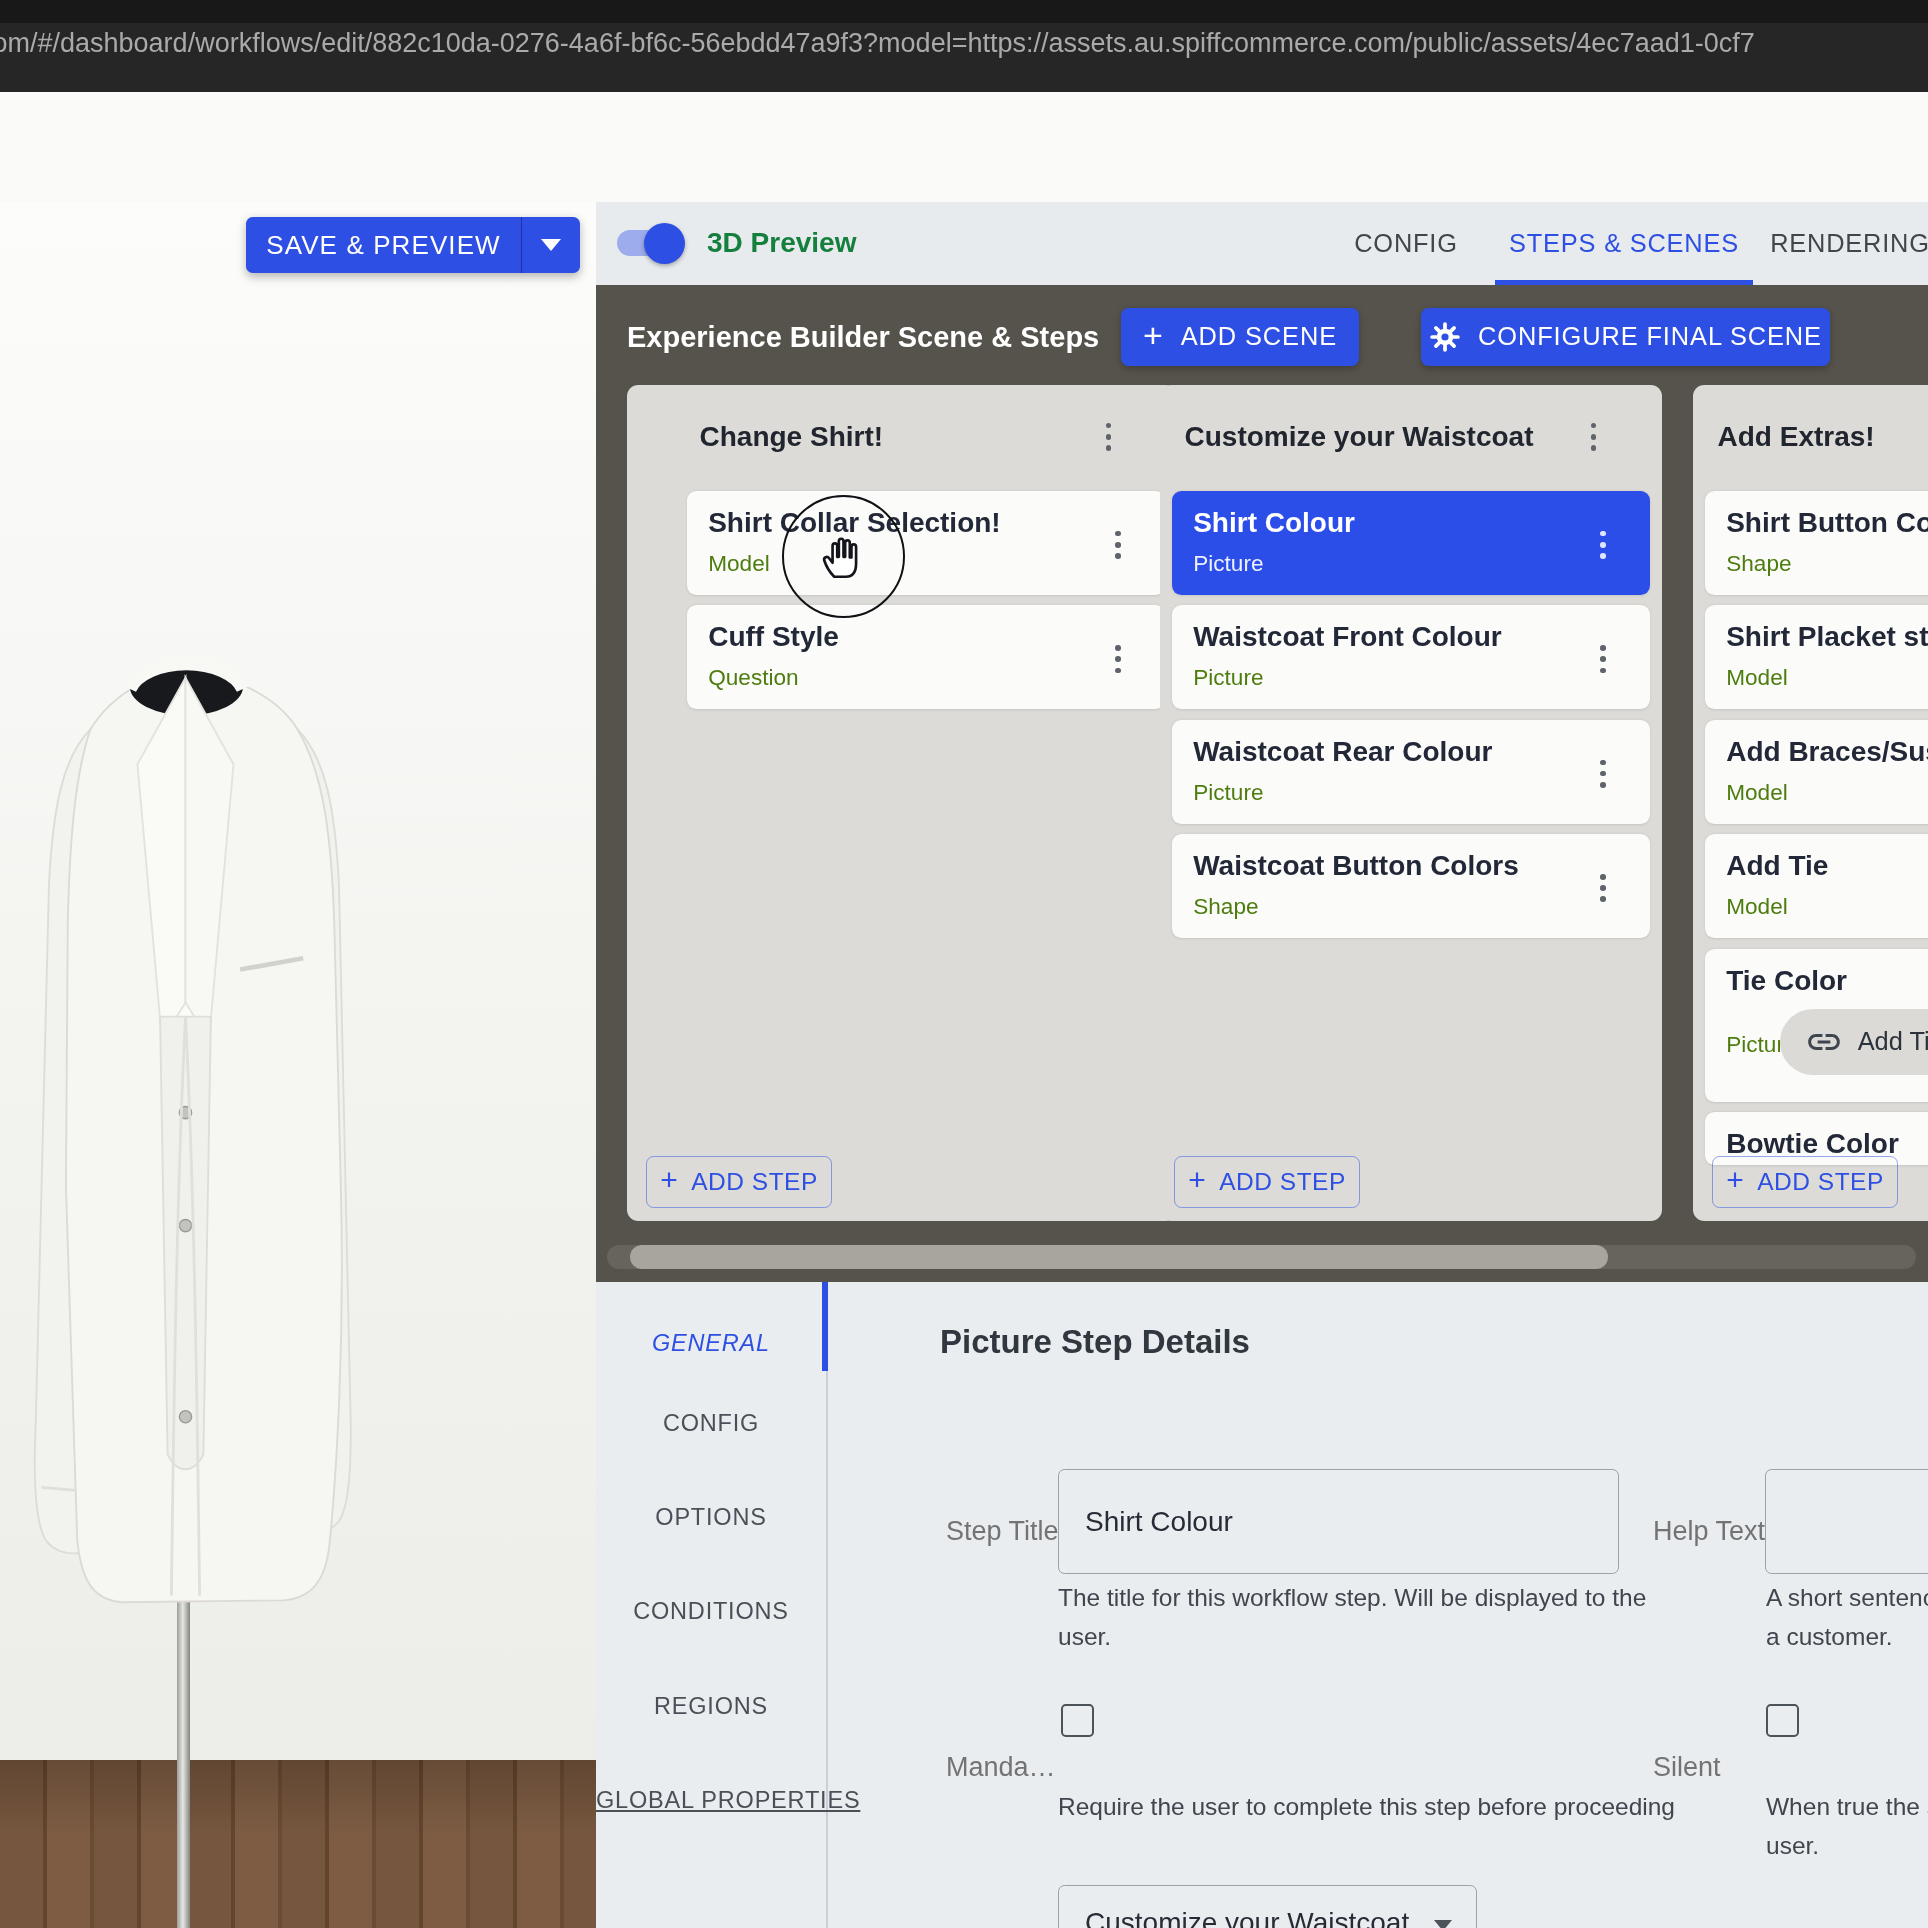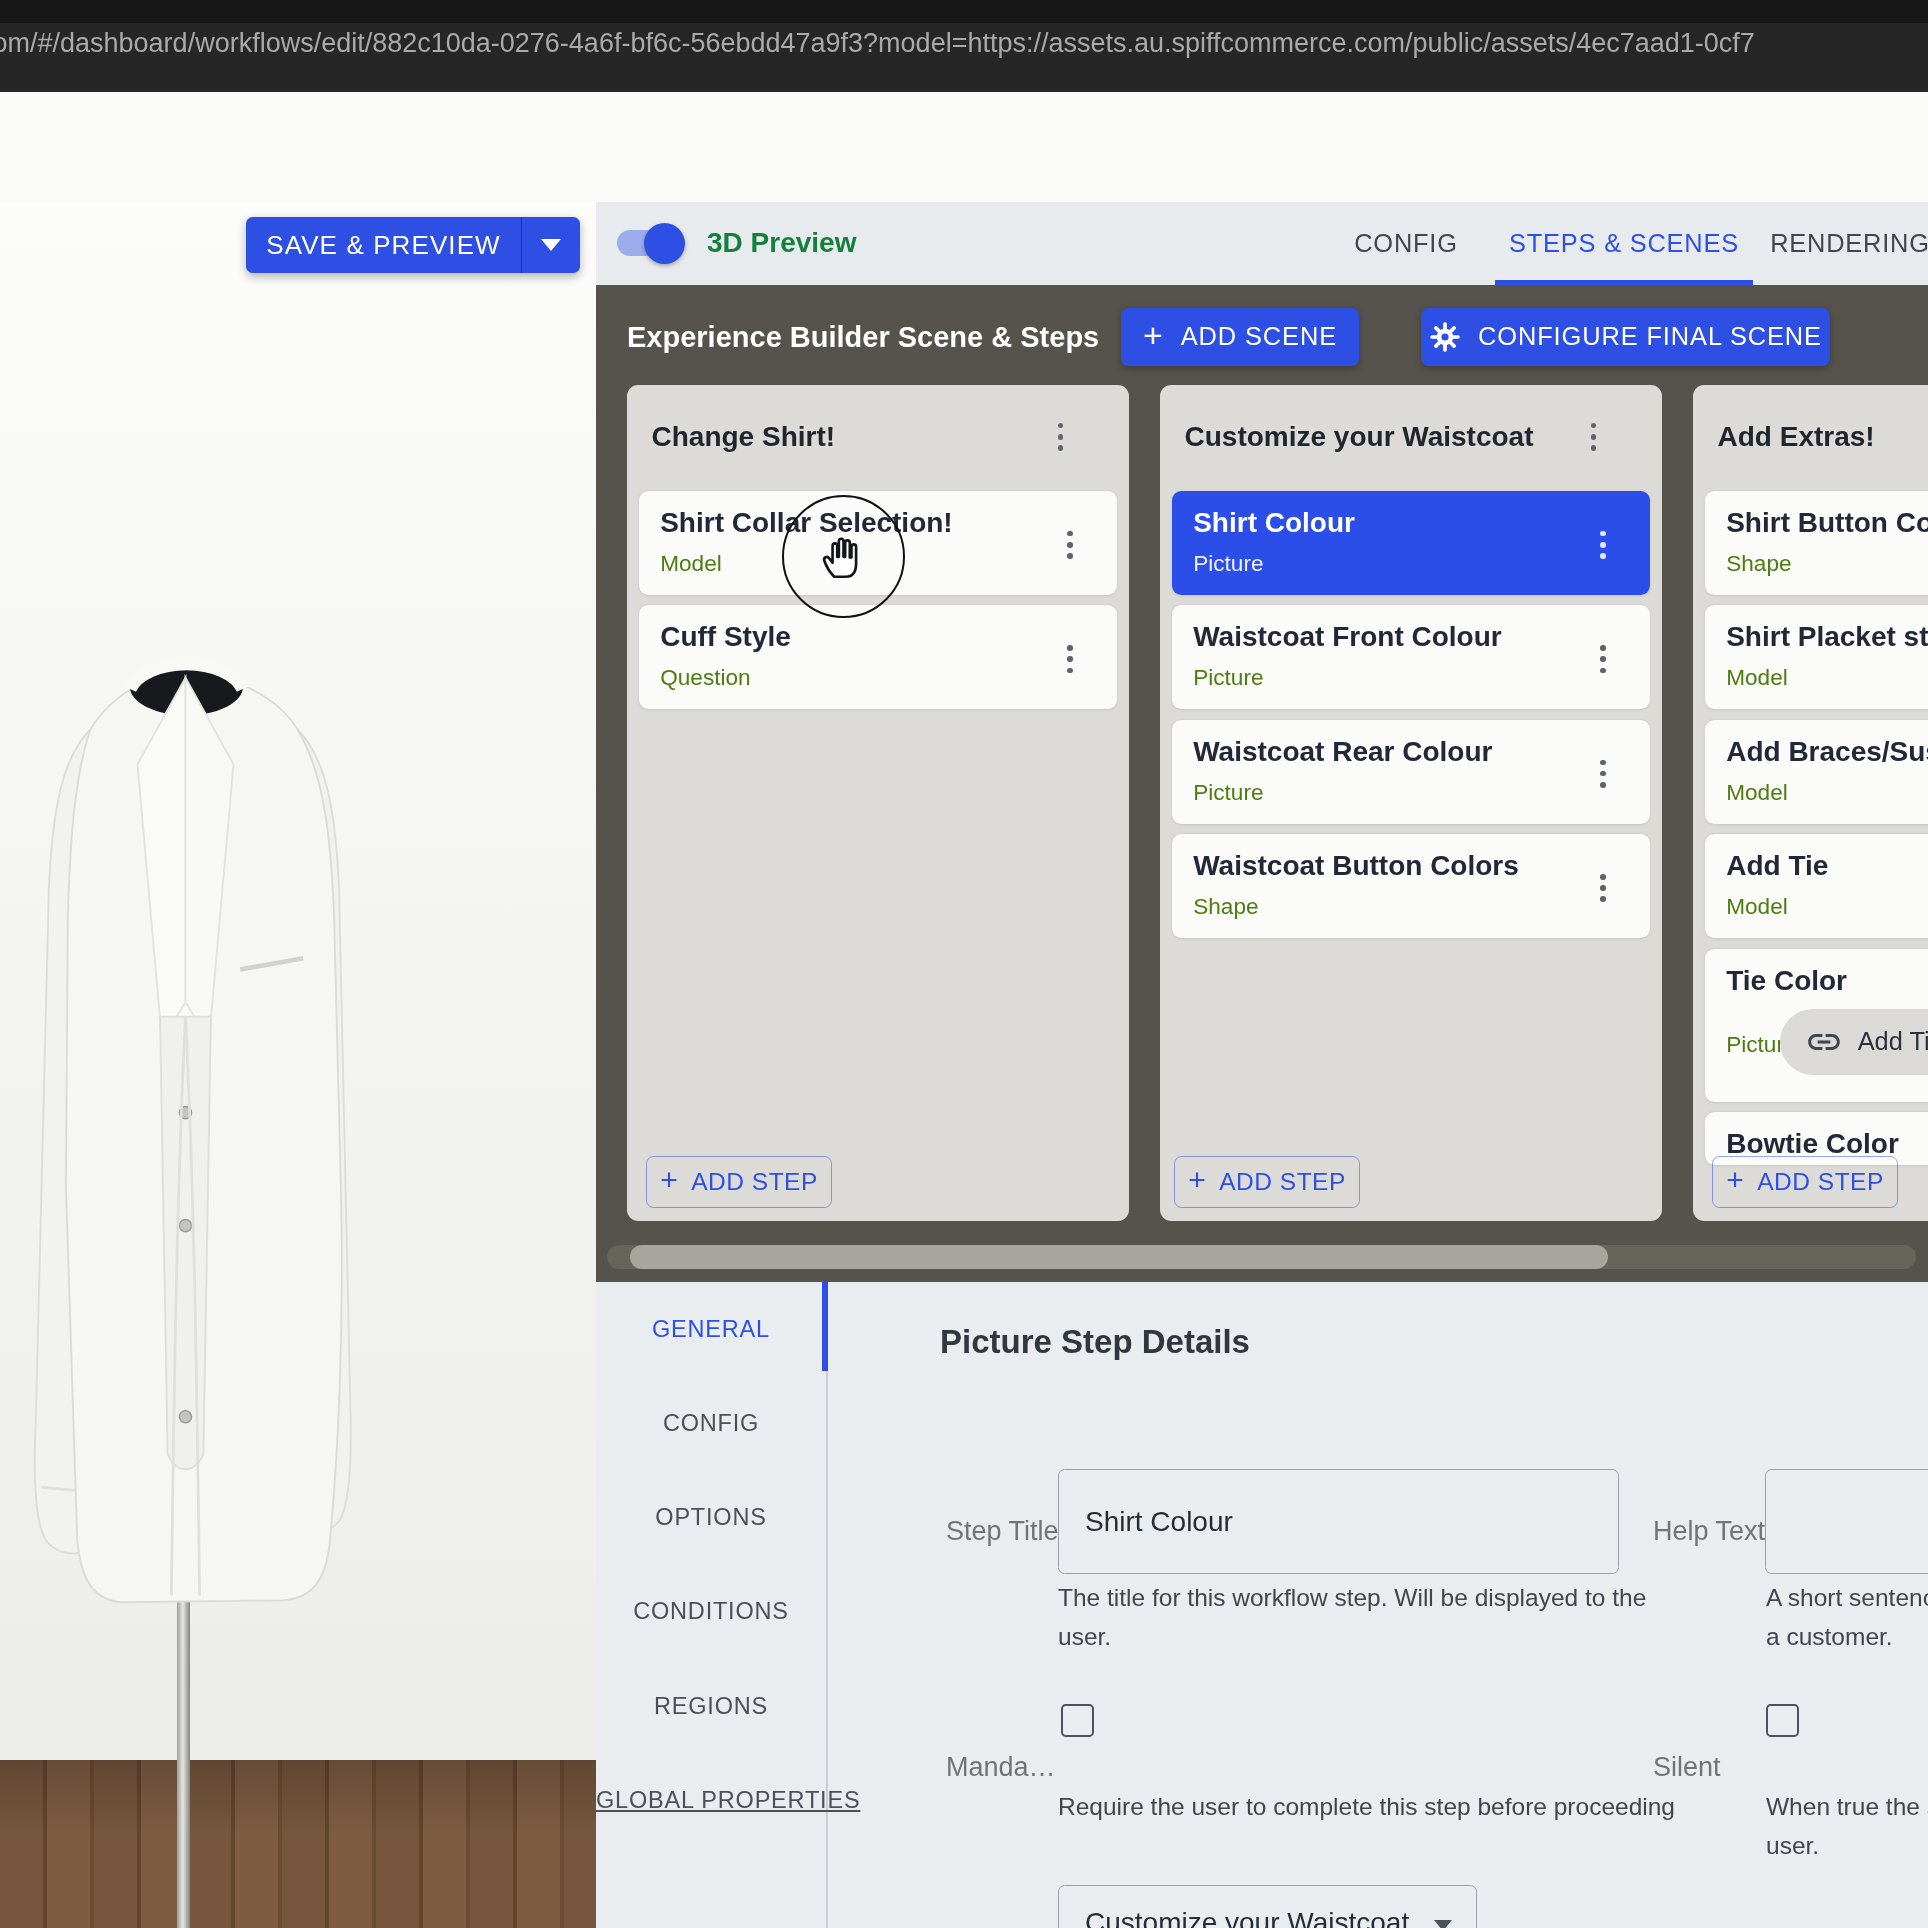--- a/index.html
+++ b/index.html
@@ -194,21 +194,21 @@
         <rect x="10.6" y="1" width="2.8" height="22" rx="1.3" transform="rotate(45 12 12)"></rect>
         <rect x="10.6" y="1" width="2.8" height="22" rx="1.3" transform="rotate(90 12 12)"></rect>
         <rect x="10.6" y="1" width="2.8" height="22" rx="1.3" transform="rotate(135 12 12)"></rect>
         <circle cx="12" cy="12" r="6.2"></circle>
       </g>
       <circle cx="12" cy="12" r="2.7" fill="#2e4fe3"></circle>
     </svg>
     <span>CONFIGURE FINAL SCENE</span>
   </button>
 
-  <div class="scene-col" style="left:31px;">
+  <div class="scene-col" style="left:31px;padding-left:48px;">
     <div class="col-head">
       <span class="col-title">Change Shirt!</span>
       <span class="kebab">
           <i></i>
           <i></i>
           <i></i>
         </span>
     </div>
     <div class="card">
       <span class="card-title">Shirt Collar Selection!</span>
@@ -329,21 +329,21 @@
 
   <div class="cursor-ring"></div>
   <svg class="cursor-hand" width="53" height="53" viewBox="0 0 32 32">
     <path d="M11 27 C 8.5 24.5 6.2 20.8 5 17.2 C 4.4 15.4 6.8 14.3 7.9 15.8 L 10 18.6 L 10 8.4 C 10 6.4 12.8 6.4 12.8 8.4 L 12.8 15 L 13.8 15 L 13.8 5.6 C 13.8 3.6 16.6 3.6 16.6 5.6 L 16.6 15 L 17.6 15 L 17.6 6.6 C 17.6 4.6 20.4 4.6 20.4 6.6 L 20.4 15.4 L 21.4 15.4 L 21.4 9 C 21.4 7 24.2 7 24.2 9 L 24.2 19 C 24.2 23.5 22.5 27 18 27 Z" fill="#ffffff" stroke="#14151a" stroke-width="1.6" stroke-linejoin="round"></path>
   </svg>
 </div>
 
 <div class="abs details">
   <div class="nav-border"></div>
   <div class="nav-indicator"></div>
-  <span class="nav-item active" style="top:34px;">GENERAL</span>
+  <span class="nav-item active" style="top:48px;font-style:italic;">GENERAL</span>
   <span class="nav-item" style="top:128px;">CONFIG</span>
   <span class="nav-item" style="top:222px;">OPTIONS</span>
   <span class="nav-item" style="top:316px;">CONDITIONS</span>
   <span class="nav-item" style="top:411px;">REGIONS</span>
   <span class="nav-item" style="top:505px;text-decoration:underline;">GLOBAL PROPERTIES</span>
 
   <span class="form-heading">Picture Step Details</span>
 
   <span class="f-label" style="left:350px;top:185px;">Step Title</span>
   <input class="fld" style="left: 462px; top: 187px; width: 561px;" value="Shirt Colour">

